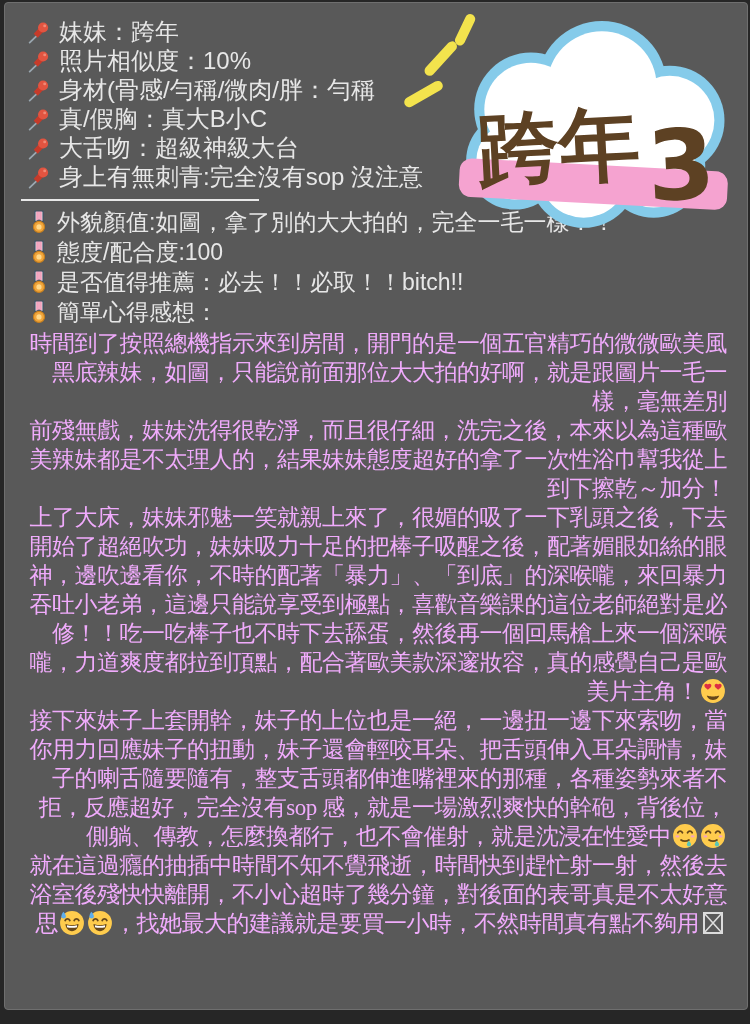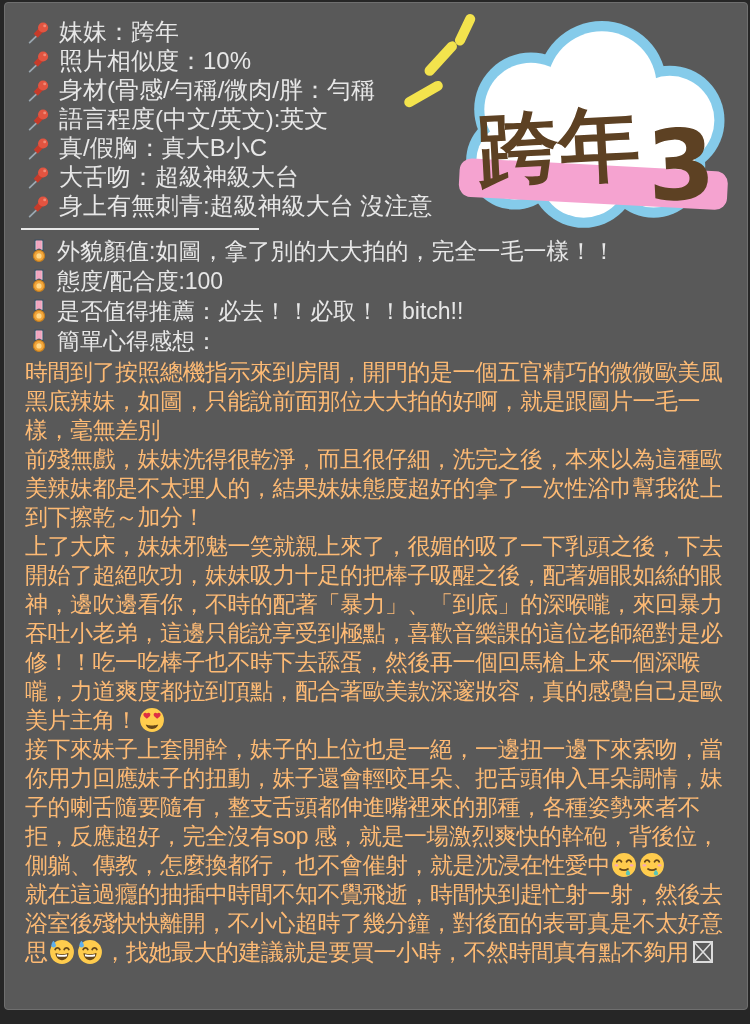--- a/index.html
+++ b/index.html
@@ -5,22 +5,22 @@
   html,body{margin:0;padding:0;background:#232323;}
   .page{position:relative;width:750px;height:1024px;background:#262626;overflow:hidden;
         font-family:"Liberation Sans","DejaVu Sans",sans-serif;}
   .panel{position:absolute;left:4px;top:2px;right:2px;bottom:14px;background:#595959;
          border:1px solid #6f6f6f;border-radius:4px;color:#e7e7e7;
          padding:14px 20px 8px 20px;overflow:hidden;box-sizing:border-box;}
   .attr-line{display:flex;align-items:center;gap:6px;height:29px;font-size:24px;white-space:nowrap;}
   .rating-line{display:flex;align-items:center;gap:4px;height:30px;font-size:23px;white-space:nowrap;}
   .divider{width:238px;height:2px;background:#e8e8e8;margin:8px 0 6px -4px;}
   .paras{margin-top:2px;}
-  .para{font-size:23px;line-height:29px;letter-spacing:-0.5px;text-align:left;
-        word-break:break-all;color:#fdba74;}
+  .para{font-size:23px;line-height:29px;letter-spacing:-0.5px;text-align:right;
+        word-break:break-all;color:#f0abfc;font-family:Liberation Serif, serif;}
   .emoji{display:inline-flex;width:26px;height:26px;vertical-align:-5px;margin:0 1px;}
   .emoji svg{width:100%;height:100%;display:block;}
   .attr-line .emoji,.rating-line .emoji{vertical-align:middle;flex:0 0 26px;}
   .badge{position:absolute;top:10px;right:4px;width:340px;height:228px;pointer-events:none;}
   .badge svg{display:block;width:100%;height:100%;}
   .badge text{font-family:"DejaVu Sans","Liberation Sans",sans-serif;font-weight:bold;}
 </style>
 </head>
 <body>
 
@@ -57,31 +57,20 @@
             <svg viewBox="0 0 32 32">
       <path d="M13.5 20.5 L4.5 29" stroke="#9aa7b0" stroke-width="2.2" stroke-linecap="round"></path>
       <path d="M16 11 L21 16 L14.5 23 L9.5 18 Z" fill="#c63b2a"></path>
       <circle cx="21" cy="10.5" r="6.2" fill="#e25440"></circle>
       <circle cx="23" cy="8.5" r="1.8" fill="#f08a76"></circle>
     </svg>
           </span>
     <span class="line-text">身材(骨感/勻稱/微肉/胖：勻稱</span>
   </div>
 
-  <div class="attr-line">
-    <span class="emoji">
-            <svg viewBox="0 0 32 32">
-      <path d="M13.5 20.5 L4.5 29" stroke="#9aa7b0" stroke-width="2.2" stroke-linecap="round"></path>
-      <path d="M16 11 L21 16 L14.5 23 L9.5 18 Z" fill="#c63b2a"></path>
-      <circle cx="21" cy="10.5" r="6.2" fill="#e25440"></circle>
-      <circle cx="23" cy="8.5" r="1.8" fill="#f08a76"></circle>
-    </svg>
-          </span>
-    <span class="line-text">語言程度(中文/英文):英文</span>
-  </div>
 
 
   <div class="attr-line">
     <span class="emoji">
             <svg viewBox="0 0 32 32">
       <path d="M13.5 20.5 L4.5 29" stroke="#9aa7b0" stroke-width="2.2" stroke-linecap="round"></path>
       <path d="M16 11 L21 16 L14.5 23 L9.5 18 Z" fill="#c63b2a"></path>
       <circle cx="21" cy="10.5" r="6.2" fill="#e25440"></circle>
       <circle cx="23" cy="8.5" r="1.8" fill="#f08a76"></circle>
     </svg>
@@ -103,21 +92,21 @@
 
   <div class="attr-line">
     <span class="emoji">
             <svg viewBox="0 0 32 32">
       <path d="M13.5 20.5 L4.5 29" stroke="#9aa7b0" stroke-width="2.2" stroke-linecap="round"></path>
       <path d="M16 11 L21 16 L14.5 23 L9.5 18 Z" fill="#c63b2a"></path>
       <circle cx="21" cy="10.5" r="6.2" fill="#e25440"></circle>
       <circle cx="23" cy="8.5" r="1.8" fill="#f08a76"></circle>
     </svg>
           </span>
-    <span class="line-text">身上有無刺青:超級神級大台 沒注意</span>
+    <span class="line-text">身上有無刺青:完全沒有sop 沒注意</span>
   </div>
 </div>
 
     <div class="divider"></div>
 
     <div>
   <div class="rating-line">
     <span class="emoji">
             <svg viewBox="0 0 32 32">
       <path d="M11 2.5h10V16l-5-2.6L11 16z" fill="#f7f7f7" stroke="#3d4f63" stroke-width="1.6" stroke-linejoin="round"></path>

